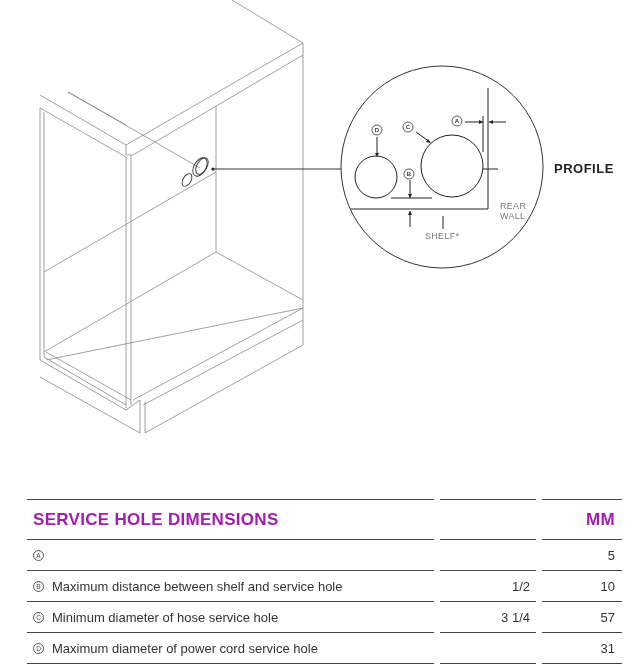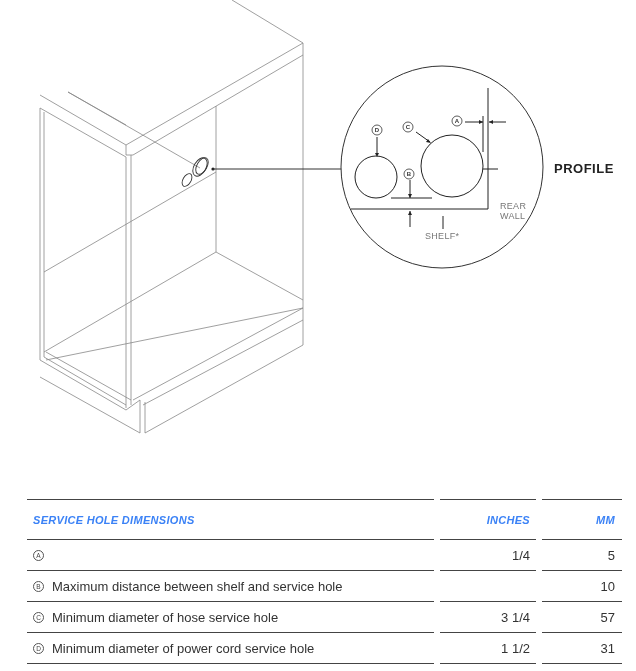--- a/index.html
+++ b/index.html
@@ -7,21 +7,21 @@
   .diagram{position:absolute;left:0;top:0;width:636px;height:480px;}
   .profile-label{position:absolute;left:554px;top:161px;font-size:13px;font-weight:bold;letter-spacing:0.5px;color:#222;}
   .lbl{position:absolute;font-size:9px;color:#777;letter-spacing:0.3px;line-height:10px;}
   .table{position:absolute;left:27px;top:499px;width:595px;}
   .row{position:relative;height:31px;}
   .row.header{height:41px;}
   .cell{position:absolute;top:0;height:100%;display:flex;align-items:center;font-size:13px;color:#333;}
   .c1{left:0;width:407px;}
   .c2{left:413px;width:96px;justify-content:flex-end;}
   .c3{left:515px;width:79px;justify-content:flex-end;}
-  .header .cell{font-weight:bold;font-size:11px;color:#3b82f6;letter-spacing:0.3px;font-style:italic;}
+  .header .cell{font-weight:bold;font-size:17px;color:#a21caf;letter-spacing:0.3px;}
   .c1 .text{padding-left:6px;}
   .c2 .text{padding-right:6px;}
   .c3 .text{padding-right:6px;}
   .line{position:absolute;height:0;border-top:1.3px solid #444;}
   .line.l1{left:0;width:407px;}
   .line.l2{left:413px;width:96px;}
   .line.l3{left:515px;width:80px;}
   .row .line{bottom:0;}
   .topline{position:absolute;top:0;}
   .badge{display:inline-flex;width:11px;height:11px;border:1px solid #555;border-radius:50%;font-size:6.5px;align-items:center;justify-content:center;margin-left:6px;margin-right:8px;color:#444;box-sizing:border-box;}
@@ -141,51 +141,48 @@
 </div>
 
 <div class="table">
   <div class="row header">
     <div class="line l1 topline"></div>
     <div class="line l2 topline"></div>
     <div class="line l3 topline"></div>
     <div class="cell c1">
         <span class="text">SERVICE HOLE DIMENSIONS</span>
       </div>
-    <div class="cell c2">
-        <span class="text">INCHES</span>
-      </div>
     <div class="cell c3">
         <span class="text">MM</span>
       </div>
     <div class="line l1"></div>
     <div class="line l2"></div>
     <div class="line l3"></div>
   </div>
 
   <div class="row">
     <div class="cell c1">
         <span class="badge">A</span>
-      </div>
-    <div class="cell c2">
-        <span class="text">1/4</span>
       </div>
     <div class="cell c3">
         <span class="text">5</span>
       </div>
     <div class="line l1"></div>
     <div class="line l2"></div>
     <div class="line l3"></div>
   </div>
 
   <div class="row">
     <div class="cell c1">
         <span class="badge">B</span>
         <span>Maximum distance between shelf and service hole</span>
       </div>
+    <div class="cell c2">
+        <span class="text">1/2</span>
+      </div>
     <div class="cell c3">
         <span class="text">10</span>
       </div>
     <div class="line l1"></div>
     <div class="line l2"></div>
     <div class="line l3"></div>
   </div>
 
   <div class="row">
     <div class="cell c1">
@@ -199,24 +196,21 @@
         <span class="text">57</span>
       </div>
     <div class="line l1"></div>
     <div class="line l2"></div>
     <div class="line l3"></div>
   </div>
 
   <div class="row">
     <div class="cell c1">
         <span class="badge">D</span>
-        <span>Minimum diameter of power cord service hole</span>
-      </div>
-    <div class="cell c2">
-        <span class="text">1 1/2</span>
+        <span>Maximum diameter of power cord service hole</span>
       </div>
     <div class="cell c3">
         <span class="text">31</span>
       </div>
     <div class="line l1"></div>
     <div class="line l2"></div>
     <div class="line l3"></div>
   </div>
 </div>
 

